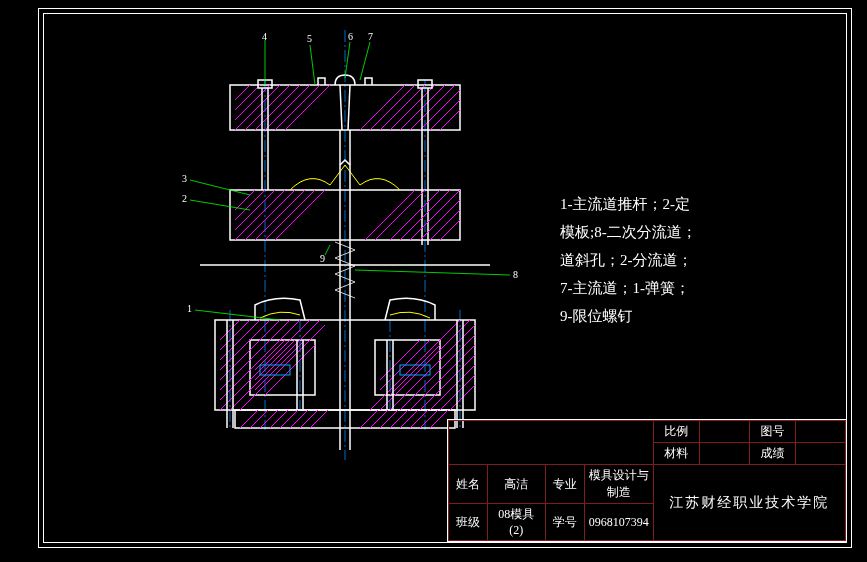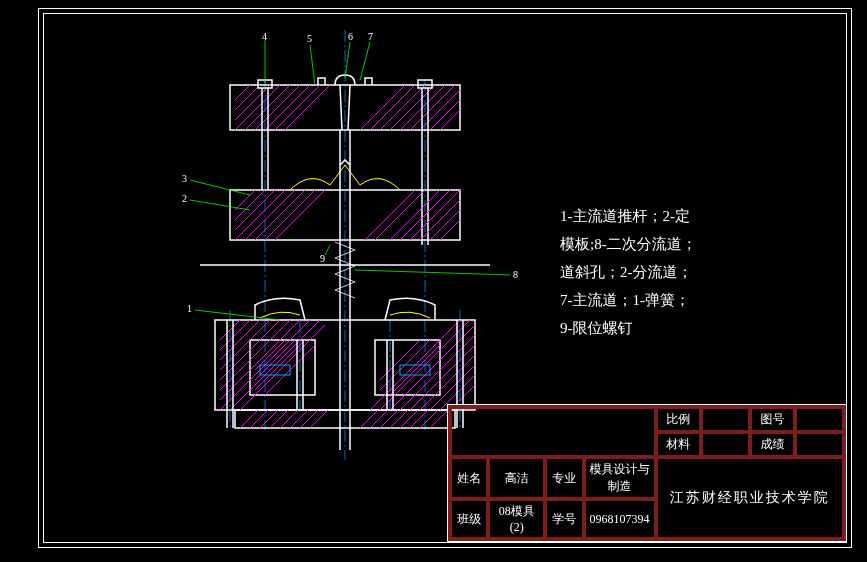--- a/index.html
+++ b/index.html
@@ -35,37 +35,36 @@
       height: 430px;
     }
     .legend {
       position: absolute;
       left: 560px;
       top: 190px;
       color: #fff;
       font-size: 15px;
       line-height: 28px;
       width: 230px;
-      margin-top: 12px;
     }
     .title-block {
       position: absolute;
       right: 20px;
       bottom: 20px;
       width: 400px;
       border: 1px solid #fff;
       color: #fff;
       font-size: 12px;
     }
     .title-block table {
       width: 100%;
       border-collapse: collapse;
     }
     .title-block td {
-      border: 4px solid #7f1d1d;
+      border: 1px solid #7f1d1d;
       padding: 2px 4px;
       height: 18px;
       text-align: center;
       vertical-align: middle;
     }
     .school-name {
       font-size: 14px;
       font-family: "KaiTi", "楷体", serif;
       letter-spacing: 2px;
     }

